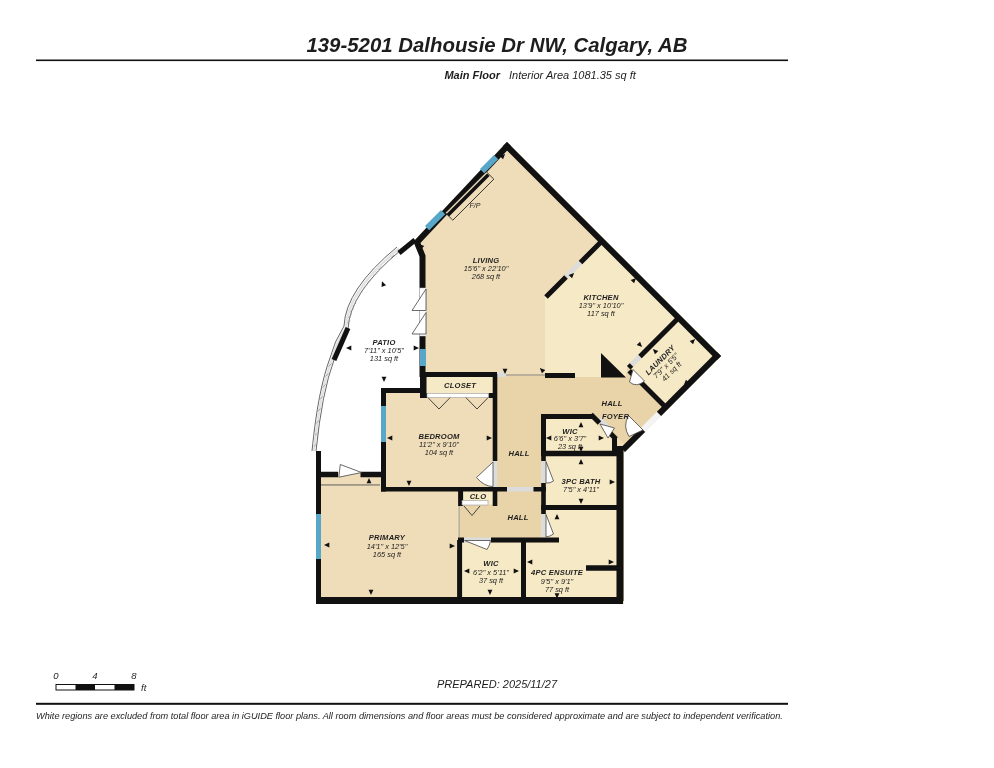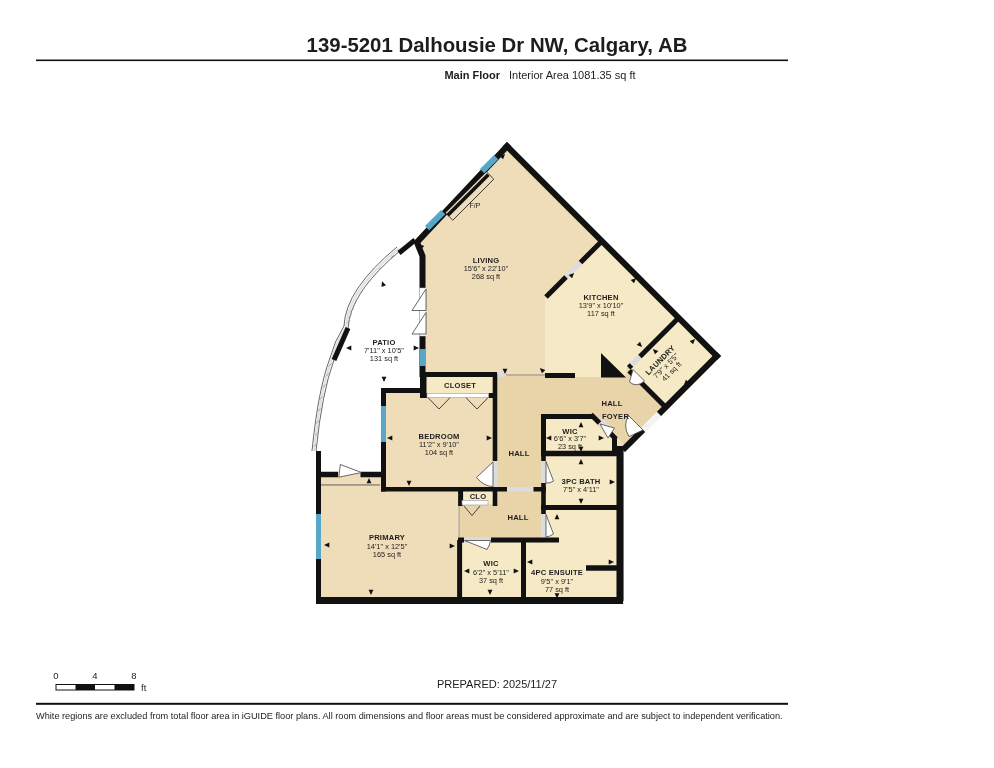--- a/index.html
+++ b/index.html
@@ -1,17 +1,17 @@
 <!DOCTYPE html>
 <html><head>
 <meta charset="utf-8">
 <style>
 html,body{margin:0;padding:0;background:#fff;}
 *{font-family:"Liberation Sans",sans-serif;}
-#page{position:relative;width:788px;height:768px;background:#fff;overflow:hidden;}
+#page{position:relative;width:788px;height:768px;background:#fff;overflow:hidden;font-style:italic;}
 svg text{fill:#1d1d1d;}
 .rn{font-size:7.6px;font-weight:bold;letter-spacing:.2px;}
 .rd{font-size:7.4px;}
 </style>
 </head>
 <body>
 <div id="page">
 <svg width="994" height="768" viewBox="0 0 994 768" xmlns="http://www.w3.org/2000/svg">
 
 <rect x="0" y="0" width="994" height="768" fill="#ffffff"></rect>

